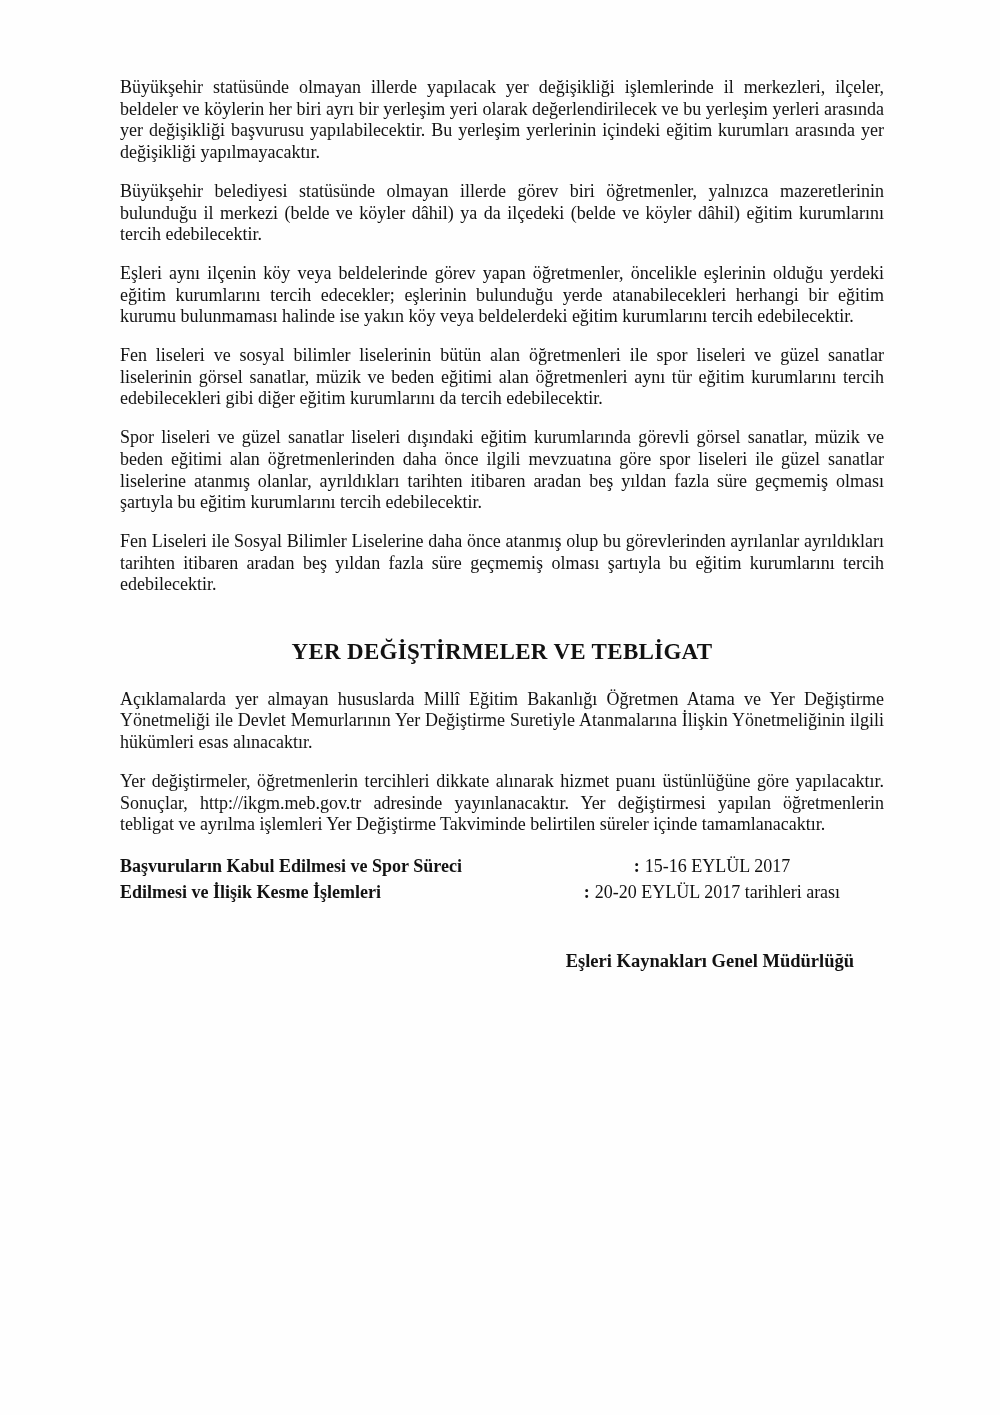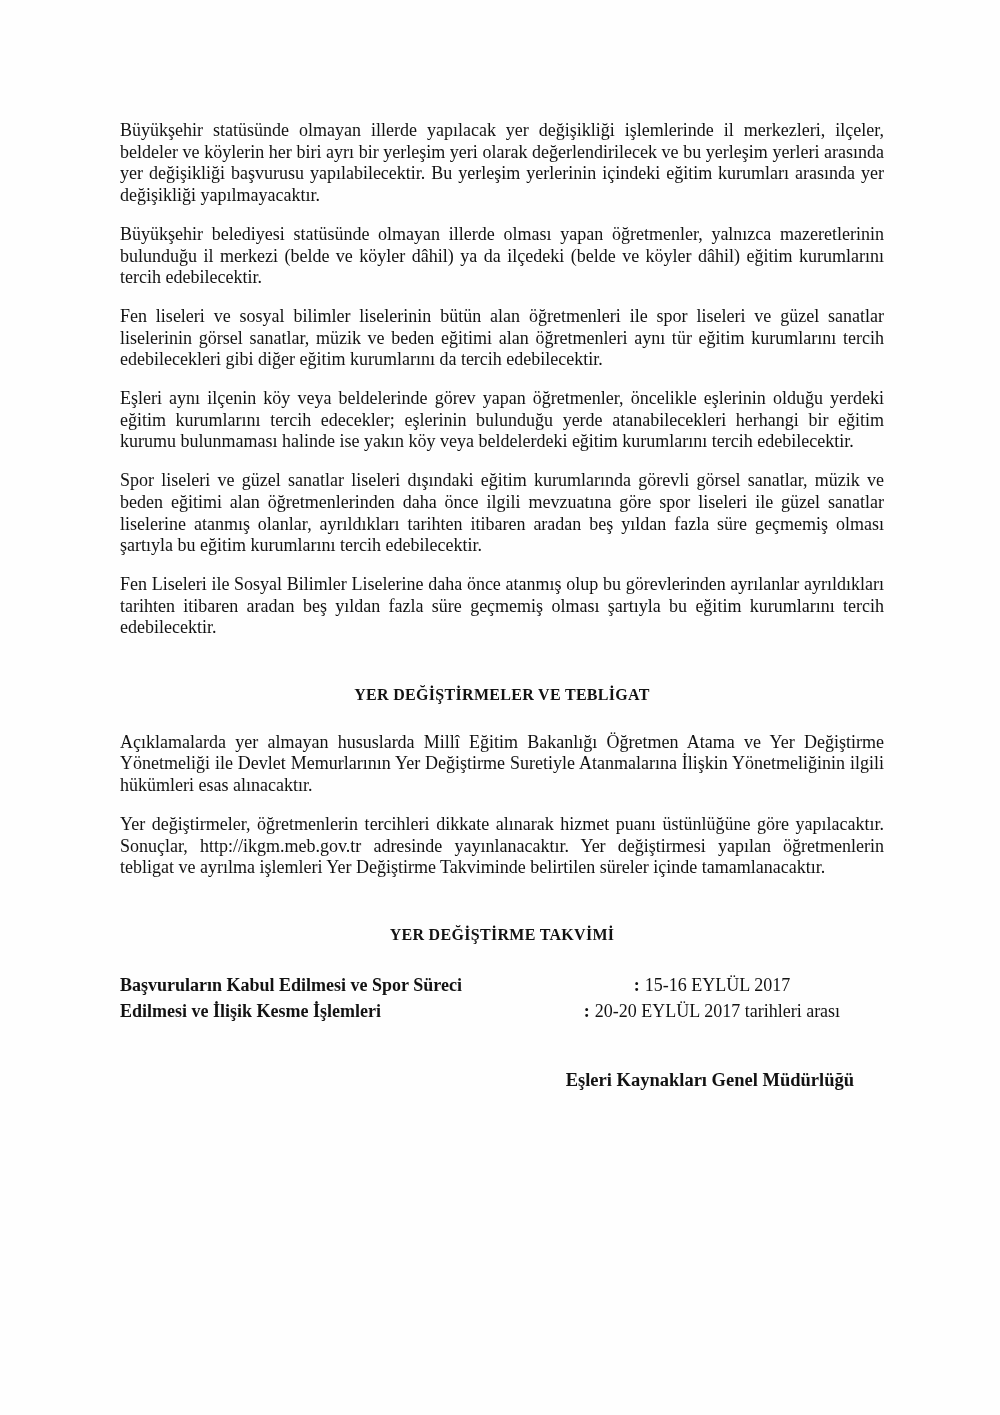--- a/index.html
+++ b/index.html
@@ -7,32 +7,32 @@
     padding: 0;
     background: #ffffff;
   }
   .page {
     position: relative;
     width: 1000px;
     min-height: 1415px;
     margin: 0 auto;
     background: #fefefe;
     box-sizing: border-box;
-    padding: 120px 116px 60px 120px;
+    padding: 77px 116px 60px 120px;
     font-family: "Liberation Serif", "DejaVu Serif", serif;
     font-size: 18px;
     line-height: 21.7px;
     color: #121212;
   }
   .page p {
     margin: 0 0 17px 0;
     text-align: justify;
   }
   .heading {
-    font-size: 16px;
+    font-size: 23px;
     font-weight: bold;
     text-align: center;
     margin: 45px 0 26px 0;
     letter-spacing: 0.3px;
   }
   .schedule {
     margin: 0;
   }
   .schedule-row {
     display: flex;
@@ -58,32 +58,31 @@
     font-weight: bold;
     font-size: 18.5px;
   }
 </style>
 </head>
 <body>
 
 <div class="page">
 
   <p>Büyükşehir statüsünde olmayan illerde yapılacak yer değişikliği işlemlerinde il merkezleri, ilçeler, beldeler ve köylerin her biri ayrı bir yerleşim yeri olarak değerlendirilecek ve bu yerleşim yerleri arasında yer değişikliği başvurusu yapılabilecektir. Bu yerleşim yerlerinin içindeki eğitim kurumları arasında yer değişikliği yapılmayacaktır.</p>
-  <p>Büyükşehir belediyesi statüsünde olmayan illerde olması yapan öğretmenler, yalnızca mazeretlerinin bulunduğu il merkezi (belde ve köyler dâhil) ya da ilçedeki (belde ve köyler dâhil) eğitim kurumlarını tercih edebilecektir.</p>
+  <p>Büyükşehir belediyesi statüsünde olmayan illerde görev biri öğretmenler, yalnızca mazeretlerinin bulunduğu il merkezi (belde ve köyler dâhil) ya da ilçedeki (belde ve köyler dâhil) eğitim kurumlarını tercih edebilecektir.</p>
+  <p>Eşleri aynı ilçenin köy veya beldelerinde görev yapan öğretmenler, öncelikle eşlerinin olduğu yerdeki eğitim kurumlarını tercih edecekler; eşlerinin bulunduğu yerde atanabilecekleri herhangi bir eğitim kurumu bulunmaması halinde ise yakın köy veya beldelerdeki eğitim kurumlarını tercih edebilecektir.</p>
   <p>Fen liseleri ve sosyal bilimler liselerinin bütün alan öğretmenleri ile spor liseleri ve güzel sanatlar liselerinin görsel sanatlar, müzik ve beden eğitimi alan öğretmenleri aynı tür eğitim kurumlarını tercih edebilecekleri gibi diğer eğitim kurumlarını da tercih edebilecektir.</p>
-  <p>Eşleri aynı ilçenin köy veya beldelerinde görev yapan öğretmenler, öncelikle eşlerinin olduğu yerdeki eğitim kurumlarını tercih edecekler; eşlerinin bulunduğu yerde atanabilecekleri herhangi bir eğitim kurumu bulunmaması halinde ise yakın köy veya beldelerdeki eğitim kurumlarını tercih edebilecektir.</p>
   <p>Spor liseleri ve güzel sanatlar liseleri dışındaki eğitim kurumlarında görevli görsel sanatlar, müzik ve beden eğitimi alan öğretmenlerinden daha önce ilgili mevzuatına göre spor liseleri ile güzel sanatlar liselerine atanmış olanlar, ayrıldıkları tarihten itibaren aradan beş yıldan fazla süre geçmemiş olması şartıyla bu eğitim kurumlarını tercih edebilecektir.</p>
   <p>Fen Liseleri ile Sosyal Bilimler Liselerine daha önce atanmış olup bu görevlerinden ayrılanlar ayrıldıkları tarihten itibaren aradan beş yıldan fazla süre geçmemiş olması şartıyla bu eğitim kurumlarını tercih edebilecektir.</p>
 
   <div class="heading">YER DEĞİŞTİRMELER VE TEBLİGAT</div>
 
   <p>Açıklamalarda yer almayan hususlarda Millî Eğitim Bakanlığı Öğretmen Atama ve Yer Değiştirme Yönetmeliği ile Devlet Memurlarının Yer Değiştirme Suretiyle Atanmalarına İlişkin Yönetmeliğinin ilgili hükümleri esas alınacaktır.</p>
   <p>Yer değiştirmeler, öğretmenlerin tercihleri dikkate alınarak hizmet puanı üstünlüğüne göre yapılacaktır. Sonuçlar, http://ikgm.meb.gov.tr adresinde yayınlanacaktır. Yer değiştirmesi yapılan öğretmenlerin tebligat ve ayrılma işlemleri Yer Değiştirme Takviminde belirtilen süreler içinde tamamlanacaktır.</p>
 
-  <div class="heading">YER DEĞİŞTİRME TAKVİMİ</div>
 
   <div class="schedule">
     <div class="schedule-row">
       <span class="schedule-label">Başvuruların Kabul Edilmesi ve Spor Süreci</span>
       <span class="schedule-value"><span class="schedule-sep">:</span><span>15-16 EYLÜL 2017</span></span>
     </div>
     <div class="schedule-row">
       <span class="schedule-label">Edilmesi ve İlişik Kesme İşlemleri</span>
       <span class="schedule-value"><span class="schedule-sep">:</span><span>20-20 EYLÜL 2017 tarihleri arası</span></span>
     </div>

